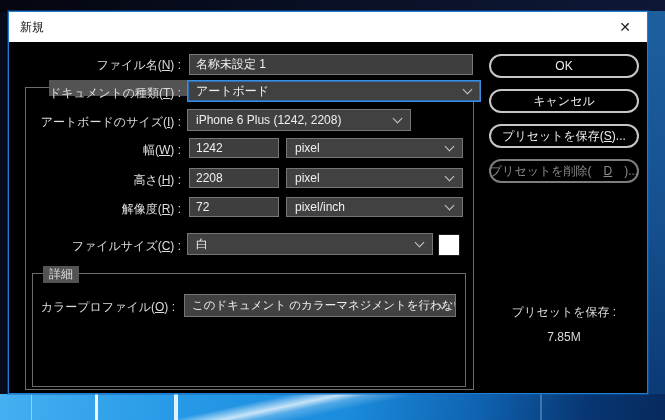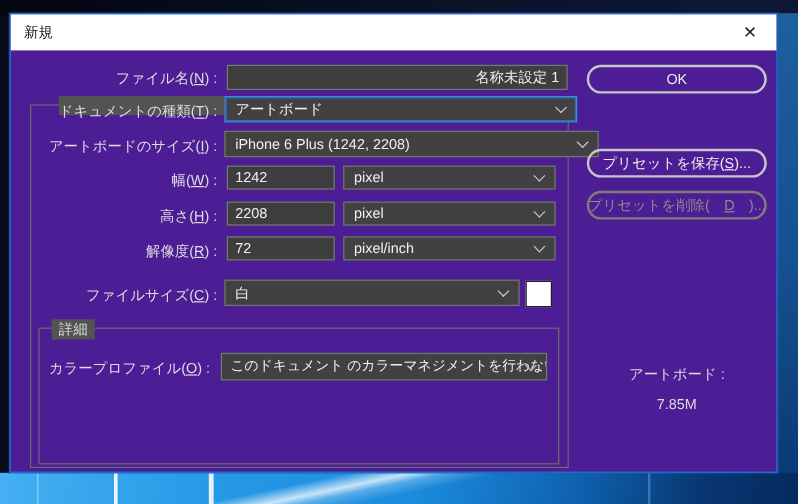--- a/index.html
+++ b/index.html
@@ -16,21 +16,21 @@
   .desktop-bottom .beam { position:absolute; left:90px; top:-4px; width:420px; height:34px;
     background:linear-gradient(168deg,transparent 38%,rgba(255,255,255,.75) 47%,rgba(255,255,255,.25) 52%,transparent 60%); }
   .wline { position:absolute; top:0; height:26px; background:rgba(255,255,255,.9); }
   .wline.l1 { left:95px; width:3px; }
   .wline.l2 { left:174px; width:4px; background:rgba(235,245,255,.95); }
   .wline.l3 { left:31px; width:1px; background:rgba(255,255,255,.45); }
   .wline.l4 { left:540px; width:2px; background:rgba(160,200,240,.35); }
 
   
   .dialog { position:absolute; left:8px; top:11px; width:640px; height:383px;
-    background:#4c1d95; border:1px solid #1f7dd4; box-shadow:0 0 0 1px rgba(16,98,182,.45); }
+    background:#000000; border:1px solid #1f7dd4; box-shadow:0 0 0 1px rgba(16,98,182,.45); }
   .titlebar { position:absolute; left:0; top:0; width:100%; height:30px; background:#ffffff;
     display:flex; align-items:center; }
   .titlebar .title { margin-left:11px; font-size:12px; color:#111; }
   .close-btn { position:absolute; right:0; top:0; width:44px; height:30px; display:flex;
     align-items:center; justify-content:center; font-size:14px; color:#222; cursor:default; }
 
   .lbl { position:absolute; left:0; width:172px; text-align:right; font-size:12px; color:#dedede;
     white-space:nowrap; }
   .lbl u { text-decoration:underline; }
 
@@ -83,34 +83,34 @@
   </div>
 
   <div class="groupbox"></div>
   <div class="label-mask" style="left:40px; top:68px; width:140px; height:16px;"></div>
   <div class="fieldset"></div>
   <span class="legend">詳細</span>
 
   <div class="lbl" style="top:45px;">
     <span>ファイル名(</span><u>N</u><span>) :</span>
   </div>
-  <input class="txt-input" style="left: 180px; top: 42px; width: 284px; height: 21px; text-align: right;" value="名称未設定 1">
+  <input class="txt-input" style="left: 180px; top: 42px; width: 284px; height: 21px;" value="名称未設定 1">
 
   <div class="lbl" style="top:73px;">
     <span>ドキュメントの種類(</span><u>T</u><span>) :</span>
   </div>
   <div class="dd focused" style="left:178px; top:68px; width:294px; height:22px; line-height:20px;">
     <span>アートボード</span>
     <span class="chev"></span>
   </div>
 
   <div class="lbl" style="top:102px;">
     <span>アートボードのサイズ(</span><u>I</u><span>) :</span>
   </div>
-  <div class="dd" style="left:178px; top:97px; width:312px; height:22px; line-height:20px;">
+  <div class="dd" style="left:178px; top:97px; width:224px; height:22px; line-height:20px;">
     <span>iPhone 6 Plus (1242, 2208)</span>
     <span class="chev"></span>
   </div>
 
   <div class="lbl" style="top:130px;">
     <span>幅(</span><u>W</u><span>) :</span>
   </div>
   <input class="txt-input" style="left: 180px; top: 126px; width: 90px; height: 20px;" value="1242">
   <div class="dd" style="left:277px; top:126px; width:177px; height:20px; line-height:18px;">
     <span>pixel</span>
@@ -148,27 +148,30 @@
     <span>カラープロファイル(</span><u>O</u><span>) :</span>
   </div>
   <div class="dd" style="left:175px; top:282px; width:272px; height:23px; line-height:21px; font-size:11.5px; padding-left:7px; padding-right:20px;">
     <span>このドキュメント のカラーマネジメントを行わない</span>
     <span class="chev"></span>
   </div>
 
   <div class="btn" style="top:42px;">
     <span>OK</span>
   </div>
+  <div class="btn" style="top:77px;">
+    <span>キャンセル</span>
+  </div>
   <div class="btn" style="top:112px;">
     <span>プリセットを保存(</span>
       <u>S</u>
       <span>)...</span>
   </div>
   <div class="btn disabled" style="top:147px;">
     <span>プリセットを削除(</span>
       <u>D</u>
       <span>)...</span>
   </div>
 
-  <div class="filesize" style="top:292px;">アートボード :</div>
+  <div class="filesize" style="top:292px;">プリセットを保存 :</div>
   <div class="filesize" style="top:318px;">7.85M</div>
 
 </div>
 
 </body></html>

